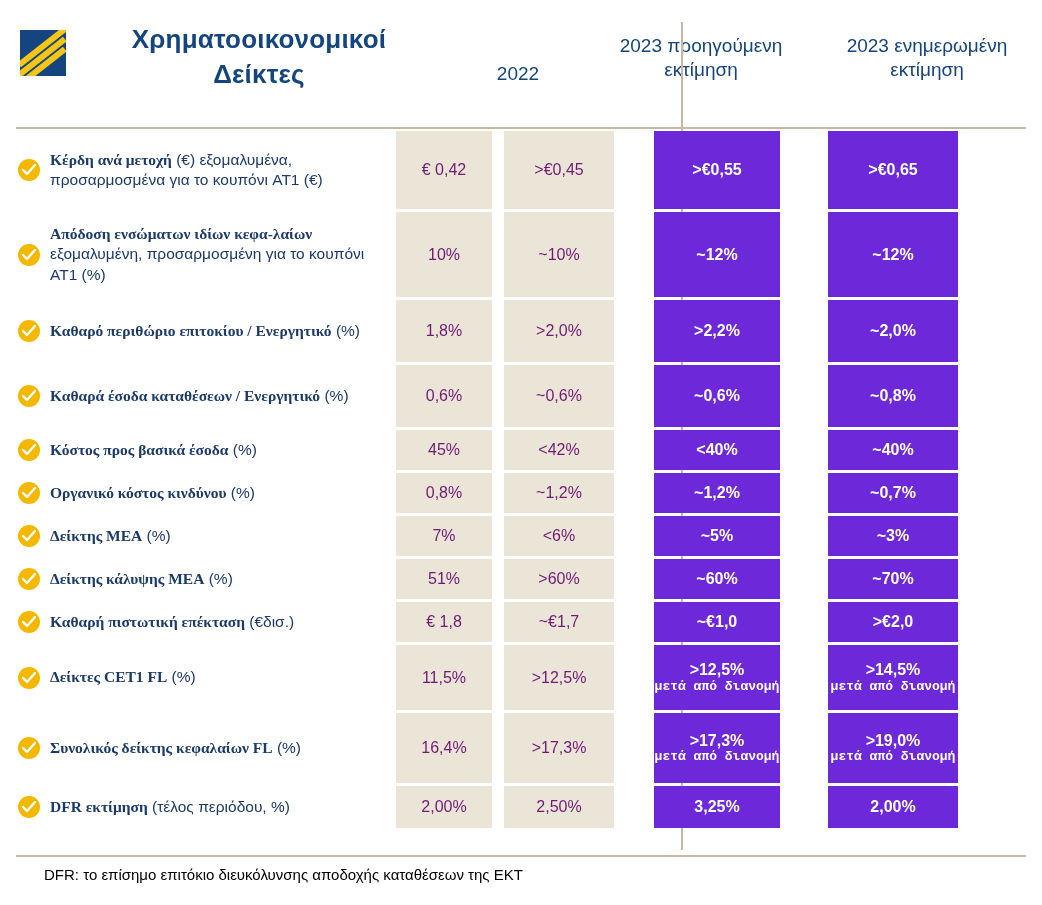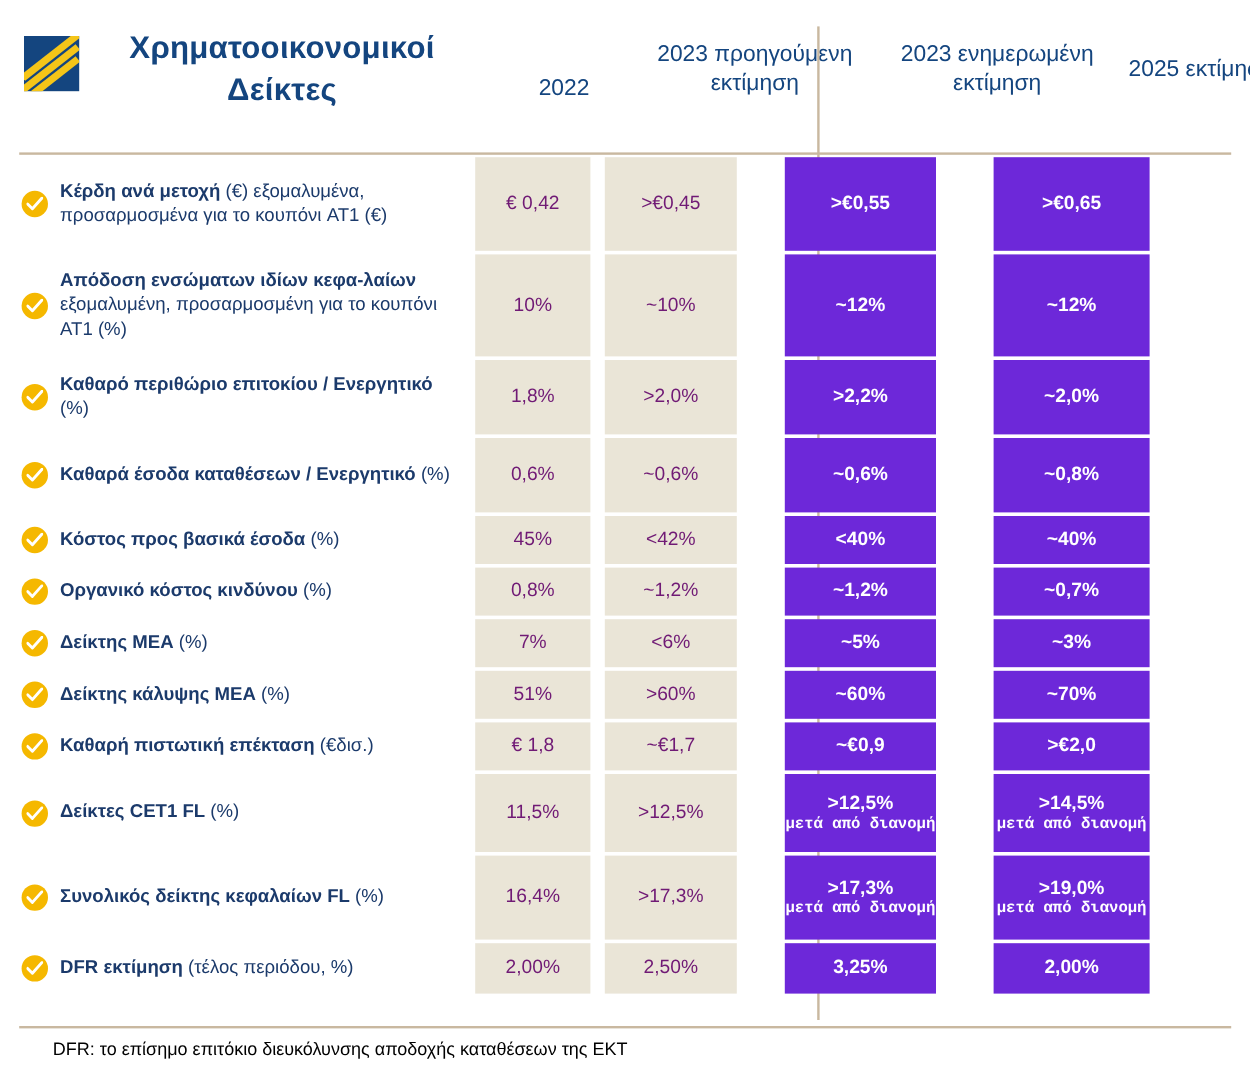--- a/index.html
+++ b/index.html
@@ -21,20 +21,21 @@
     box-sizing: border-box;
   }
 
   
   .header {
     display: flex;
     align-items: flex-start;
     padding: 22px 16px 0 16px;
     box-sizing: border-box;
     height: 122px;
+    gap: 24px;
   }
   .logo {
     width: 46px;
     height: 46px;
     background: #14457f;
     position: relative;
     flex: 0 0 auto;
     margin-top: 8px;
     margin-left: 4px;
     overflow: hidden;
@@ -133,21 +134,21 @@
     background: #f5b800;
     position: relative;
     margin-right: 10px;
   }
   .check svg { position: absolute; top: 5px; left: 4px; }
   .label-text {
     font-size: 15.5px;
     line-height: 1.32;
     color: #1b3a6b;
   }
-  .label-text b { font-weight: bold; }
+  .label-text b { font-weight: bold; font-family: Liberation Serif, serif; }
   .label-text .light { font-weight: normal; }
 
   .val {
     text-align: center;
     display: flex;
     align-items: center;
     justify-content: center;
     font-size: 16px;
     box-sizing: border-box;
     line-height: 1.22;
@@ -334,21 +335,21 @@
       <div class="label-cell">
         <span class="check">
           <svg width="14" height="12" viewBox="0 0 14 12">
               <path d="M1 6 L5 10 L13 1" stroke="#ffffff" stroke-width="2.4" fill="none" stroke-linecap="round" stroke-linejoin="round"></path>
             </svg>
         </span>
         <span class="label-text"><b>Καθαρή πιστωτική επέκταση</b><span class="light"> (€δισ.)</span></span>
       </div>
       <div class="val beige c1">€ 1,8</div>
       <div class="val beige c2">~€1,7</div>
-      <div class="val blue c3">~€0,9</div>
+      <div class="val blue c3">~€1,0</div>
       <div class="val blue c4">&gt;€2,0</div>
     </div>
 
     <div class="row" style="height:65px">
       <div class="label-cell">
         <span class="check">
           <svg width="14" height="12" viewBox="0 0 14 12">
               <path d="M1 6 L5 10 L13 1" stroke="#ffffff" stroke-width="2.4" fill="none" stroke-linecap="round" stroke-linejoin="round"></path>
             </svg>
         </span>

